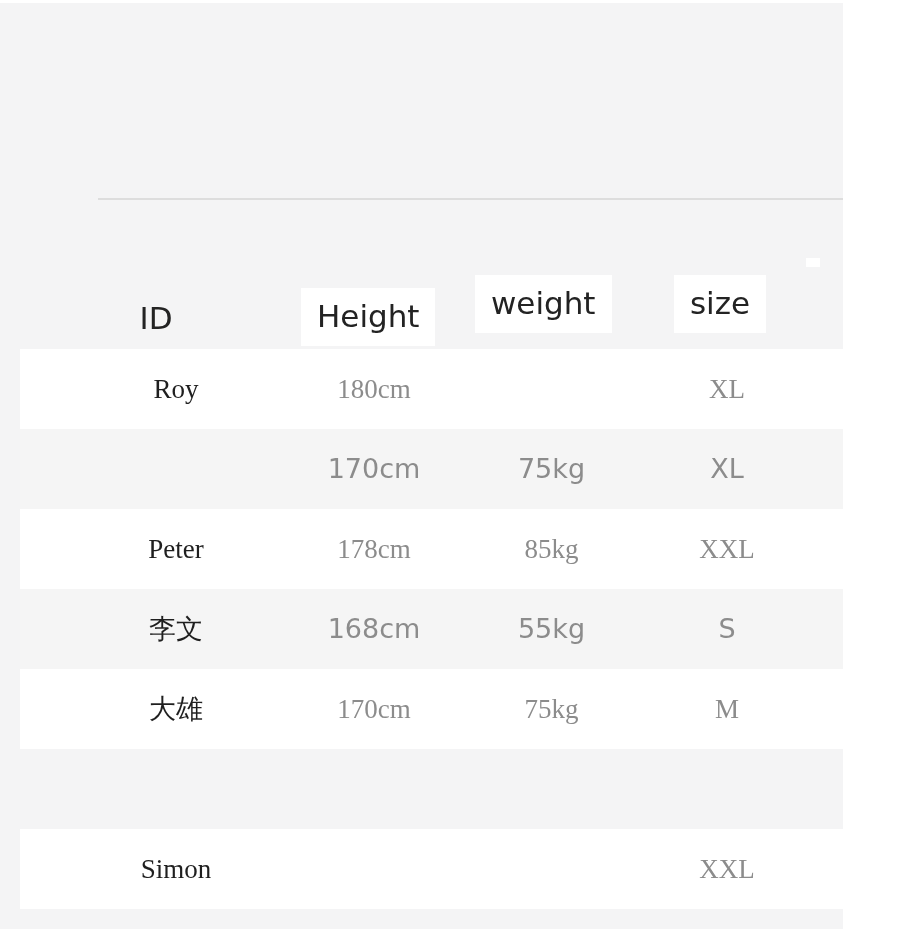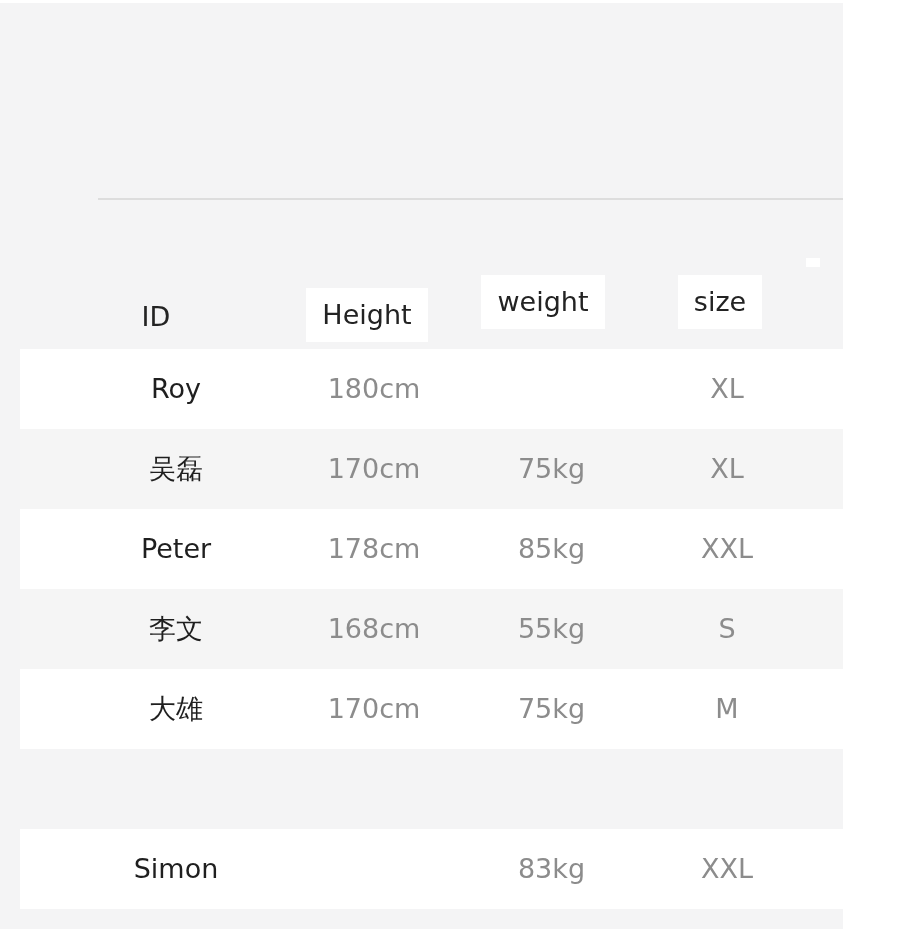--- a/index.html
+++ b/index.html
@@ -47,21 +47,21 @@
   .thead {
     position: absolute;
     left: 0;
     top: 240px;
     width: 843px;
     height: 108px;
   }
 
   .th {
     position: absolute;
-    font-size: 27px;
+    font-size: 31px;
     color: #232323;
     white-space: nowrap;
     text-align: center;
     line-height: 1;
   }
   .th .boxed {
     background: #ffffff;
     display: inline-block;
     padding: 13px 16px 14px 16px;
   }
@@ -84,21 +84,21 @@
     height: 9px;
     background: #ffffff;
   }
 
   .row {
     position: absolute;
     left: 20px;
     width: 823px;
     height: 80px;
   }
-  .row.odd  { background: #ffffff; }
+  .row.odd  { background: #ffffff; font-family: Liberation Serif, serif; }
   .row.even { background: #f5f5f5; }
 
   .cell {
     position: absolute;
     top: 0;
     height: 80px;
     line-height: 80px;
     font-size: 27px;
     text-align: center;
     white-space: nowrap;
@@ -134,21 +134,20 @@
 
   <div id="header-stray-cell"></div>
 
   <div class="row odd" style="top:349px">
     <div class="cell c-id">Roy</div>
     <div class="cell c-height">180cm</div>
     <div class="cell c-size">XL</div>
   </div>
 
   <div class="row even" style="top:429px">
-    <div class="cell c-id">吴磊</div>
     <div class="cell c-height">170cm</div>
     <div class="cell c-weight">75kg</div>
     <div class="cell c-size">XL</div>
   </div>
 
   <div class="row odd" style="top:509px">
     <div class="cell c-id">Peter</div>
     <div class="cell c-height">178cm</div>
     <div class="cell c-weight">85kg</div>
     <div class="cell c-size">XXL</div>
@@ -164,17 +163,16 @@
   <div class="row odd" style="top:669px">
     <div class="cell c-id">大雄</div>
     <div class="cell c-height">170cm</div>
     <div class="cell c-weight">75kg</div>
     <div class="cell c-size">M</div>
   </div>
 
 
   <div class="row odd" style="top:829px">
     <div class="cell c-id">Simon</div>
-    <div class="cell c-weight">83kg</div>
     <div class="cell c-size">XXL</div>
   </div>
 
 </div>
 
 </body></html>

